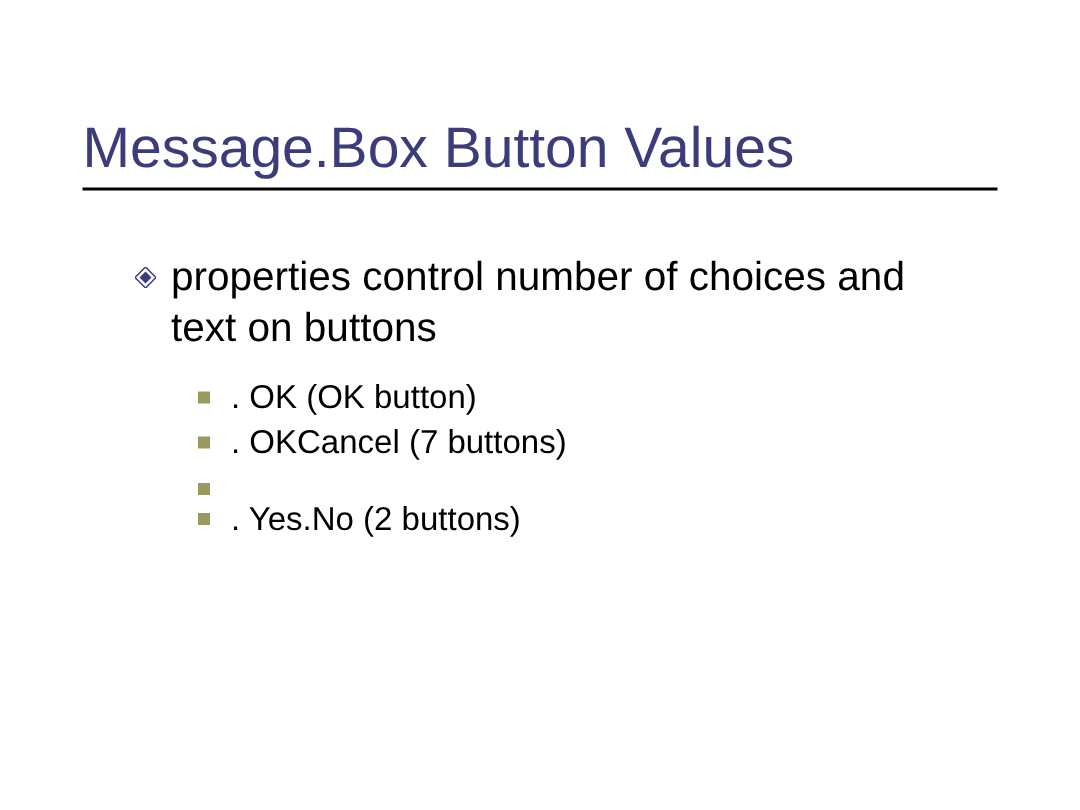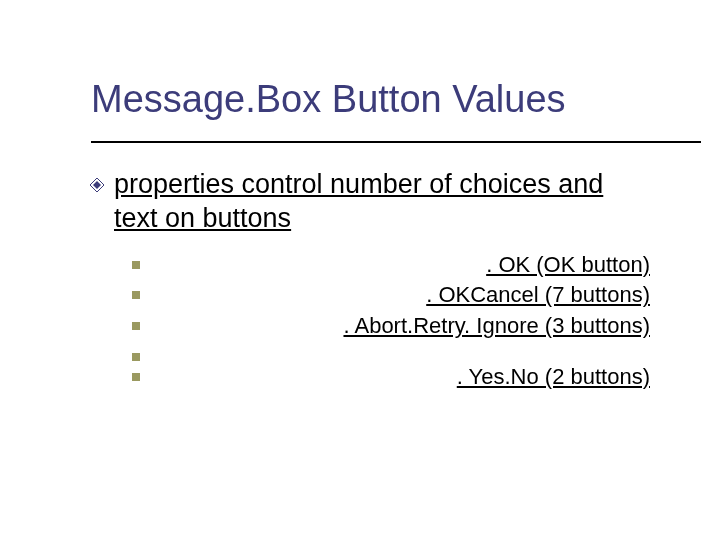--- a/index.html
+++ b/index.html
@@ -16,36 +16,34 @@
     width: 720px;
     height: 540px;
     box-sizing: border-box;
   }
   .title-block {
     position: absolute;
     left: 55px;
     top: 78px;
     width: 610px;
     border-bottom: 2px solid #000;
-    padding-bottom: 20px;
-    margin-left: 36px;
+    padding-bottom: 4px;
   }
   .title-block h1 {
     margin: 0;
     font-size: 38px;
     font-weight: 400;
     color: #3c3c7a;
     letter-spacing: 0px;
   }
   .body-block {
     position: absolute;
     left: 90px;
     top: 168px;
     width: 560px;
-    text-decoration: underline;
   }
   .level1 {
     display: flex;
     align-items: flex-start;
     margin-bottom: 14px;
   }
   .level1 .bullet-diamond {
     flex: 0 0 auto;
     margin-top: 10px;
     margin-right: 10px;
@@ -55,21 +53,20 @@
     line-height: 1.25;
     color: #000;
   }
   .level2-list {
     margin-left: 42px;
   }
   .level2 {
     display: flex;
     align-items: flex-start;
     margin-bottom: 1px;
-    justify-content: space-between;
   }
   .level2 .bullet-square {
     flex: 0 0 auto;
     width: 8px;
     height: 8px;
     background: #9a9960;
     margin-top: 11px;
     margin-right: 14px;
   }
   .level2 .text {
@@ -103,24 +100,20 @@
       <div class="level2">
         <span class="bullet-square"></span>
         <span class="text">. OK (OK button)</span>
       </div>
       <div class="level2">
         <span class="bullet-square"></span>
         <span class="text">. OKCancel (7 buttons)</span>
       </div>
       <div class="level2">
         <span class="bullet-square"></span>
-        <span class="text">. Abort.Retry. Ignore (3 buttons)</span>
-      </div>
-      <div class="level2">
-        <span class="bullet-square"></span>
       </div>
       <div class="level2">
         <span class="bullet-square"></span>
         <span class="text">. Yes.No (2 buttons)</span>
       </div>
     </div>
 
   </div>
 
 </div>

